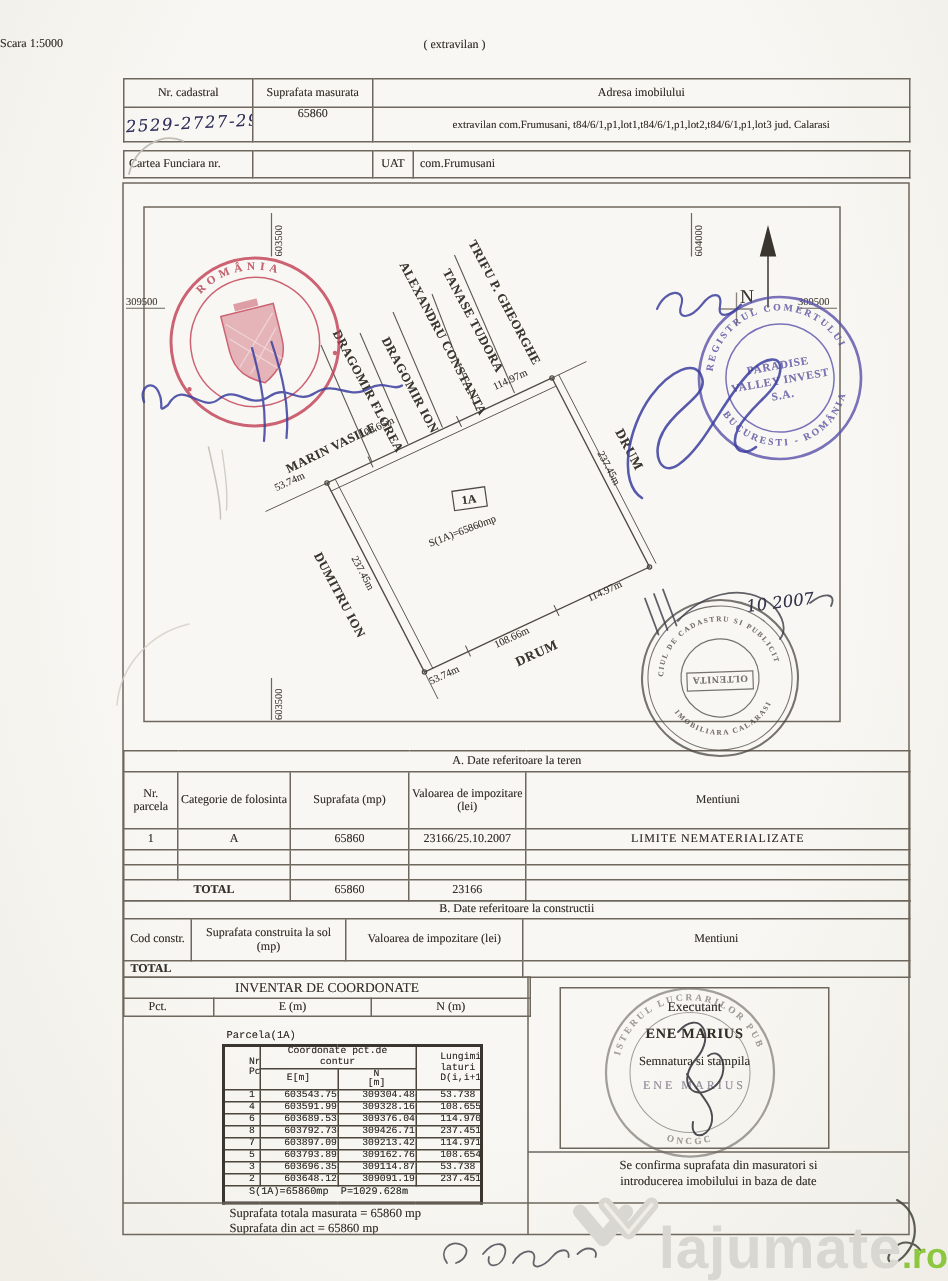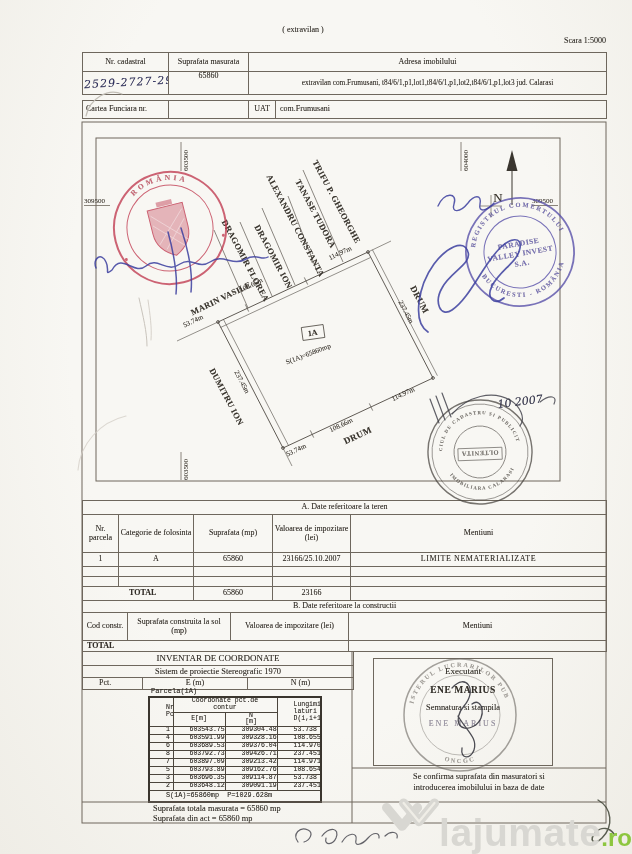--- a/index.html
+++ b/index.html
@@ -4,21 +4,21 @@
 <style>
   html,body{margin:0;padding:0;background:#e8e7e2;}
   .page{position:relative;width:632px;height:854px;overflow:hidden;
     background:radial-gradient(ellipse at 50% 38%, #f8f7f3 55%, #efede6 100%);
     font-family:"Liberation Serif",serif;color:#33302a;
     text-shadow:0 0 .35px rgba(70,62,55,.45);}
   .abs{position:absolute;}
   
   .t-main{left:0;right:26px;top:9px;text-align:center;font-weight:bold;font-size:12.5px;letter-spacing:.4px;}
   .t-sub{left:0;right:26px;top:25px;text-align:center;font-size:8px;}
-  .t-scale{left:0;right:26px;top:36px;text-align:right;font-size:8px;}
+  .t-scale{left:0;right:26px;top:24px;text-align:left;font-size:8px;}
   
   table.doc{border-collapse:collapse;table-layout:fixed;font-family:"Liberation Serif",serif;
     font-size:8px;color:#332f29;}
   table.doc td,table.doc th{border:1px solid #6e675d;padding:0 1px;text-align:center;
     vertical-align:middle;font-weight:normal;line-height:1.12;overflow:hidden;}
   table.doc .bold{font-weight:bold;}
   table.doc .left{text-align:left;}
   .handw{font-family:"DejaVu Serif",serif;font-style:italic;font-size:11px;color:#2e3060;
     letter-spacing:1px;transform:rotate(-3deg);white-space:nowrap;}
   .addr{font-size:7.3px;}
@@ -180,23 +180,20 @@
     <colgroup>
         <col style="width:60px">
         <col style="width:105px">
         <col style="width:106px">
       </colgroup>
     <tbody>
         <tr style="height:14px">
           <th colspan="3" style="font-size:9px">INVENTAR DE COORDONATE</th>
         </tr>
     <tr style="height:12px">
-          <td colspan="3" style="font-size:8.4px">Sistem de proiectie Stereografic 1970</td>
-        </tr>
-    <tr style="height:12px">
       <td class="left" style="padding-left:16px">Pct.</td>
       <td>E (m)</td>
       <td>N (m)</td>
     </tr>
   </tbody>
     </table>
 
   <div class="abs monolabel" style="left:151px;top:687px;">Parcela(1A)</div>
 
   <table class="mono abs" style="left:148px;top:696px;width:172px;">

